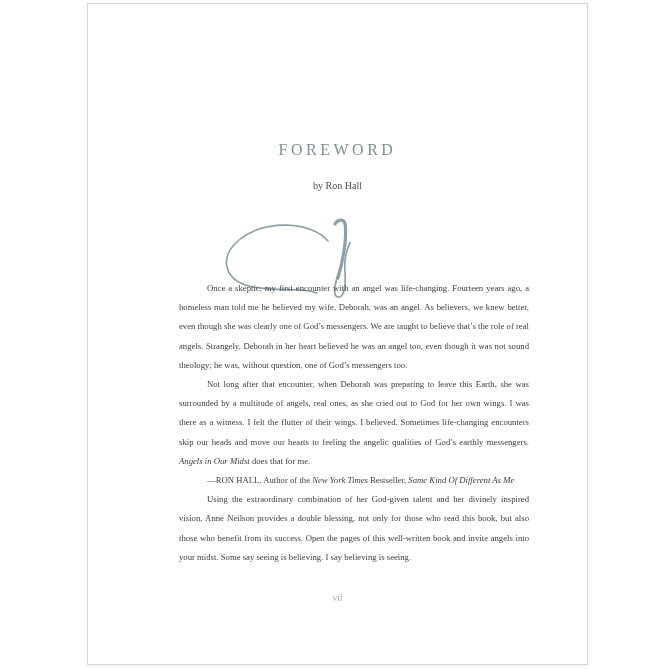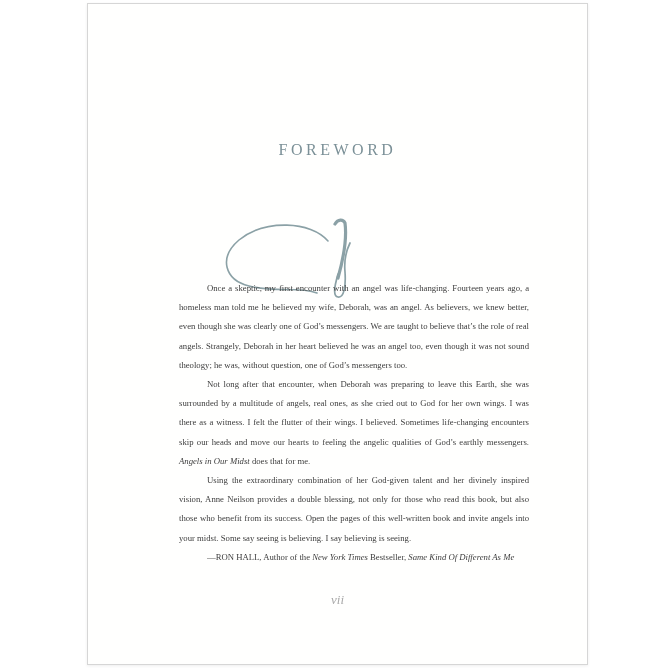--- a/index.html
+++ b/index.html
@@ -37,42 +37,43 @@
     font-size:8.7px;line-height:19.2px;
     color:var(--body-color,#3d3d3d);
     text-align:justify;
   }
   .par{margin:0;padding:0;}
   .par.indent{text-indent:28px;margin-left:27px;}
   .par.first{text-indent:205px;}
   .par em{font-style:italic;}
   .folio{
     position:absolute;top:588px;left:0;right:0;
-    text-align:center;font-style:italic;font-size:13px;
+    text-align:center;font-style:italic;font-size:10px;
     color:var(--folio-color,#a9a9a9);
   }
 </style>
 </head>
 <body>
 
 <div class="canvas">
   <div class="page">
 
     <h1 class="title">FOREWORD</h1>
 
+    <div class="byline">by Ron Hall</div>
 
     <svg class="dropcap" viewBox="0 0 200 92" aria-hidden="true">
       <path class="loop" d="M109,25 C92,5 46,3 20,24 C-1,42 6,64 30,70 C56,77 80,70 98,77"></path>
       <path class="stem" d="M116,8 C119,3 124,3 126,7 C128,22 124,44 119,62"></path>
       <path class="needle" d="M119,58 C115,72 114,80 119,81 C125,82 127,70 126,56 C125,45 127,35 131,27"></path>
     </svg>
 
     <div class="bodytext">
         <p class="par indent"><span>Once a skeptic, my first encounter with an angel was life-changing. Fourteen years ago, a homeless man told me he believed my wife, Deborah, was an angel. As believers, we knew better, even though she was clearly one of God’s messengers. We are taught to believe that’s the role of real angels. Strangely, Deborah in her heart believed he was an angel too, even though it was not sound theology; he was, without question, one of God’s messengers too.</span></p>
         <p class="par indent"><span>Not long after that encounter, when Deborah was preparing to leave this Earth, she was surrounded by a multitude of angels, real ones, as she cried out to God for her own wings. I was there as a witness. I felt the flutter of their wings. I believed. Sometimes life-changing encounters skip our heads and move our hearts to feeling the angelic qualities of God’s earthly messengers. </span><em>Angels in Our Midst</em><span> does that for me.</span></p>
+        <p class="par indent"><span>—RON HALL, Author of the </span><em>New York Times</em><span> Bestseller, </span><em>Same Kind Of Different As Me</em></p>
         <p class="par indent"><span>Using the extraordinary combination of her God-given talent and her divinely inspired vision, Anne Neilson provides a double blessing, not only for those who read this book, but also those who benefit from its success. Open the pages of this well-written book and invite angels into your midst. Some say seeing is believing. I say believing is seeing.</span></p>
-        <p class="par indent"><span>—RON HALL, Author of the </span><em>New York Times</em><span> Bestseller, </span><em>Same Kind Of Different As Me</em></p>
       </div>
 
     <div class="folio">vii</div>
 
   </div>
 </div>
 
 </body></html>

